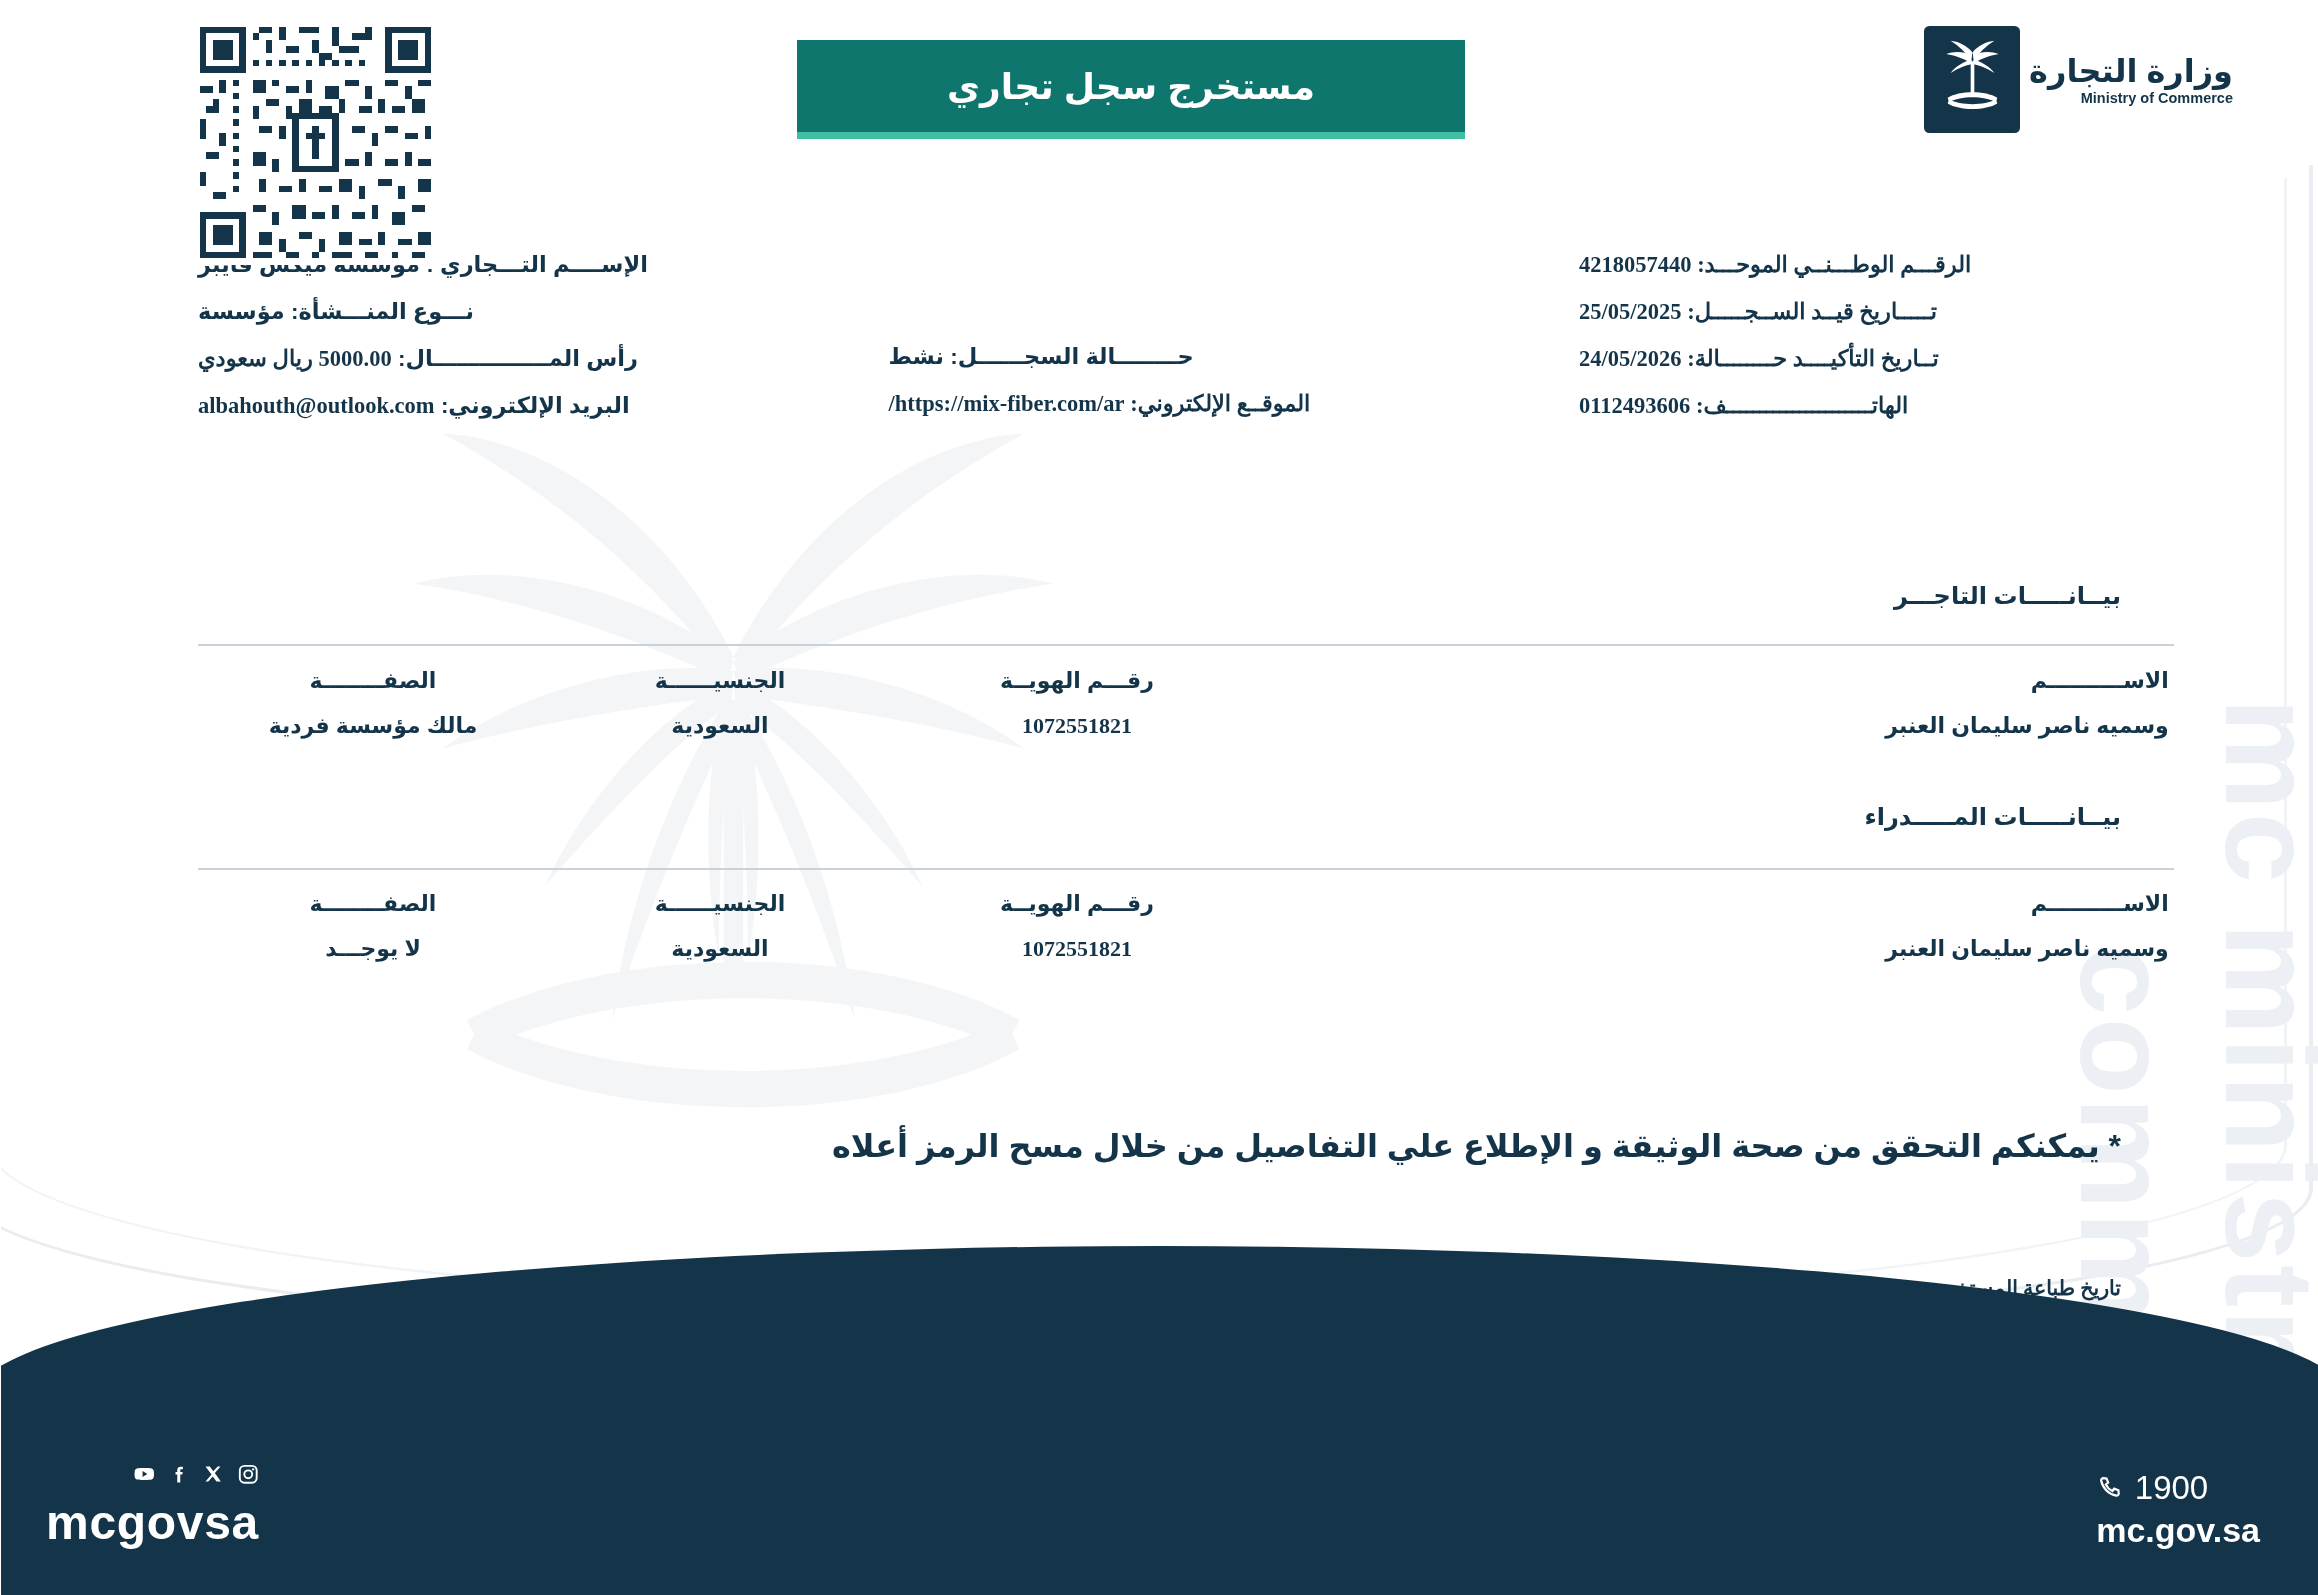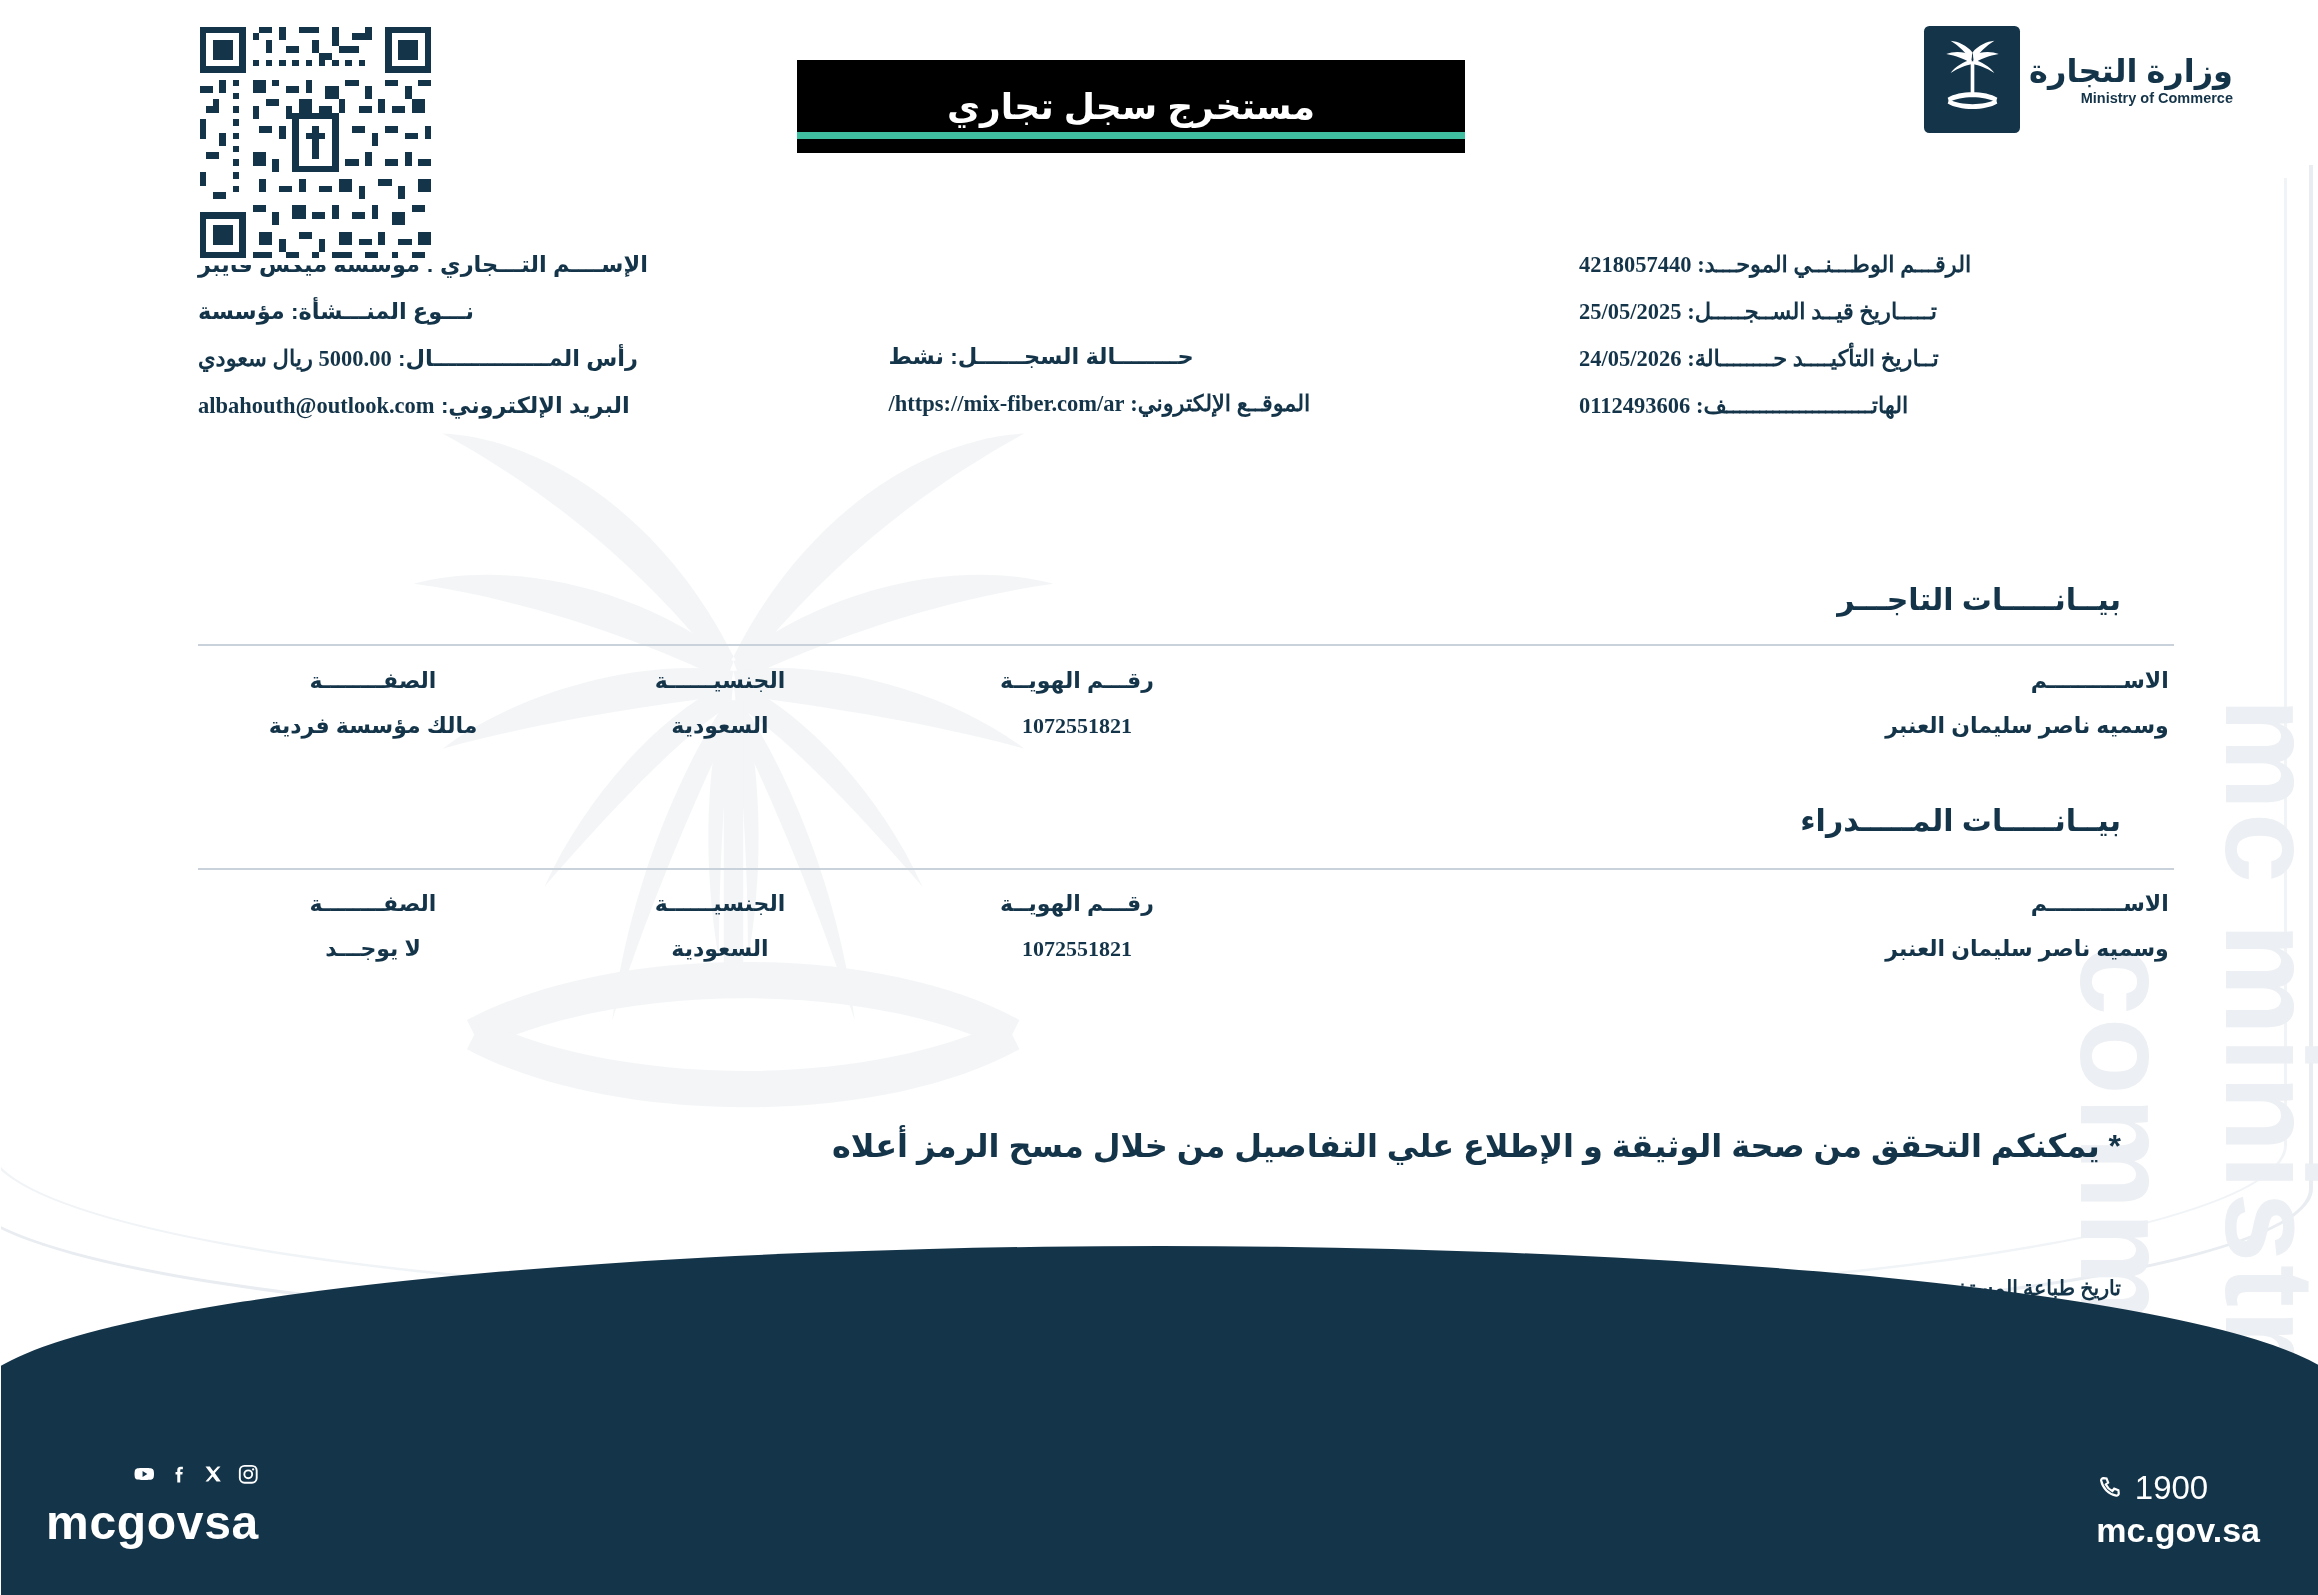--- a/index.html
+++ b/index.html
@@ -58,24 +58,23 @@
   .qr {
     position: absolute;
     left: 193px; top: 20px;
     width: 245px; height: 245px;
     z-index: 3;
   }
   .title-banner {
     position: absolute;
     left: 797px; top: 40px;
     width: 668px; height: 93px;
-    background: #000000;
+    background: #0f766e;
     display: flex; align-items: center; justify-content: center;
     z-index: 3;
-    margin-top: 20px;
   }
   .title-banner span {
     color: #ffffff;
     font-size: 36px;
     font-weight: bold;
   }
   .title-underline {
     position: absolute;
     left: 797px; top: 132px;
     width: 668px; height: 7.3px;
@@ -122,21 +121,21 @@
 
   .kv { white-space: nowrap; font-weight: bold; }
   .kv .lbl { font-weight: bold; }
   .kv .val { font-weight: bold; }
   .serif { font-family: "Liberation Serif", "DejaVu Serif", serif; }
 
   
   .section-title {
     position: absolute;
     right: 198px;
-    font-size: 30px;
+    font-size: 24px;
     font-weight: bold;
     color: #143449;
     letter-spacing: 1.3px;
   }
   .rule {
     position: absolute;
     left: 198px;
     width: 1976px;
     height: 2px;
     background: #c9d2da;

